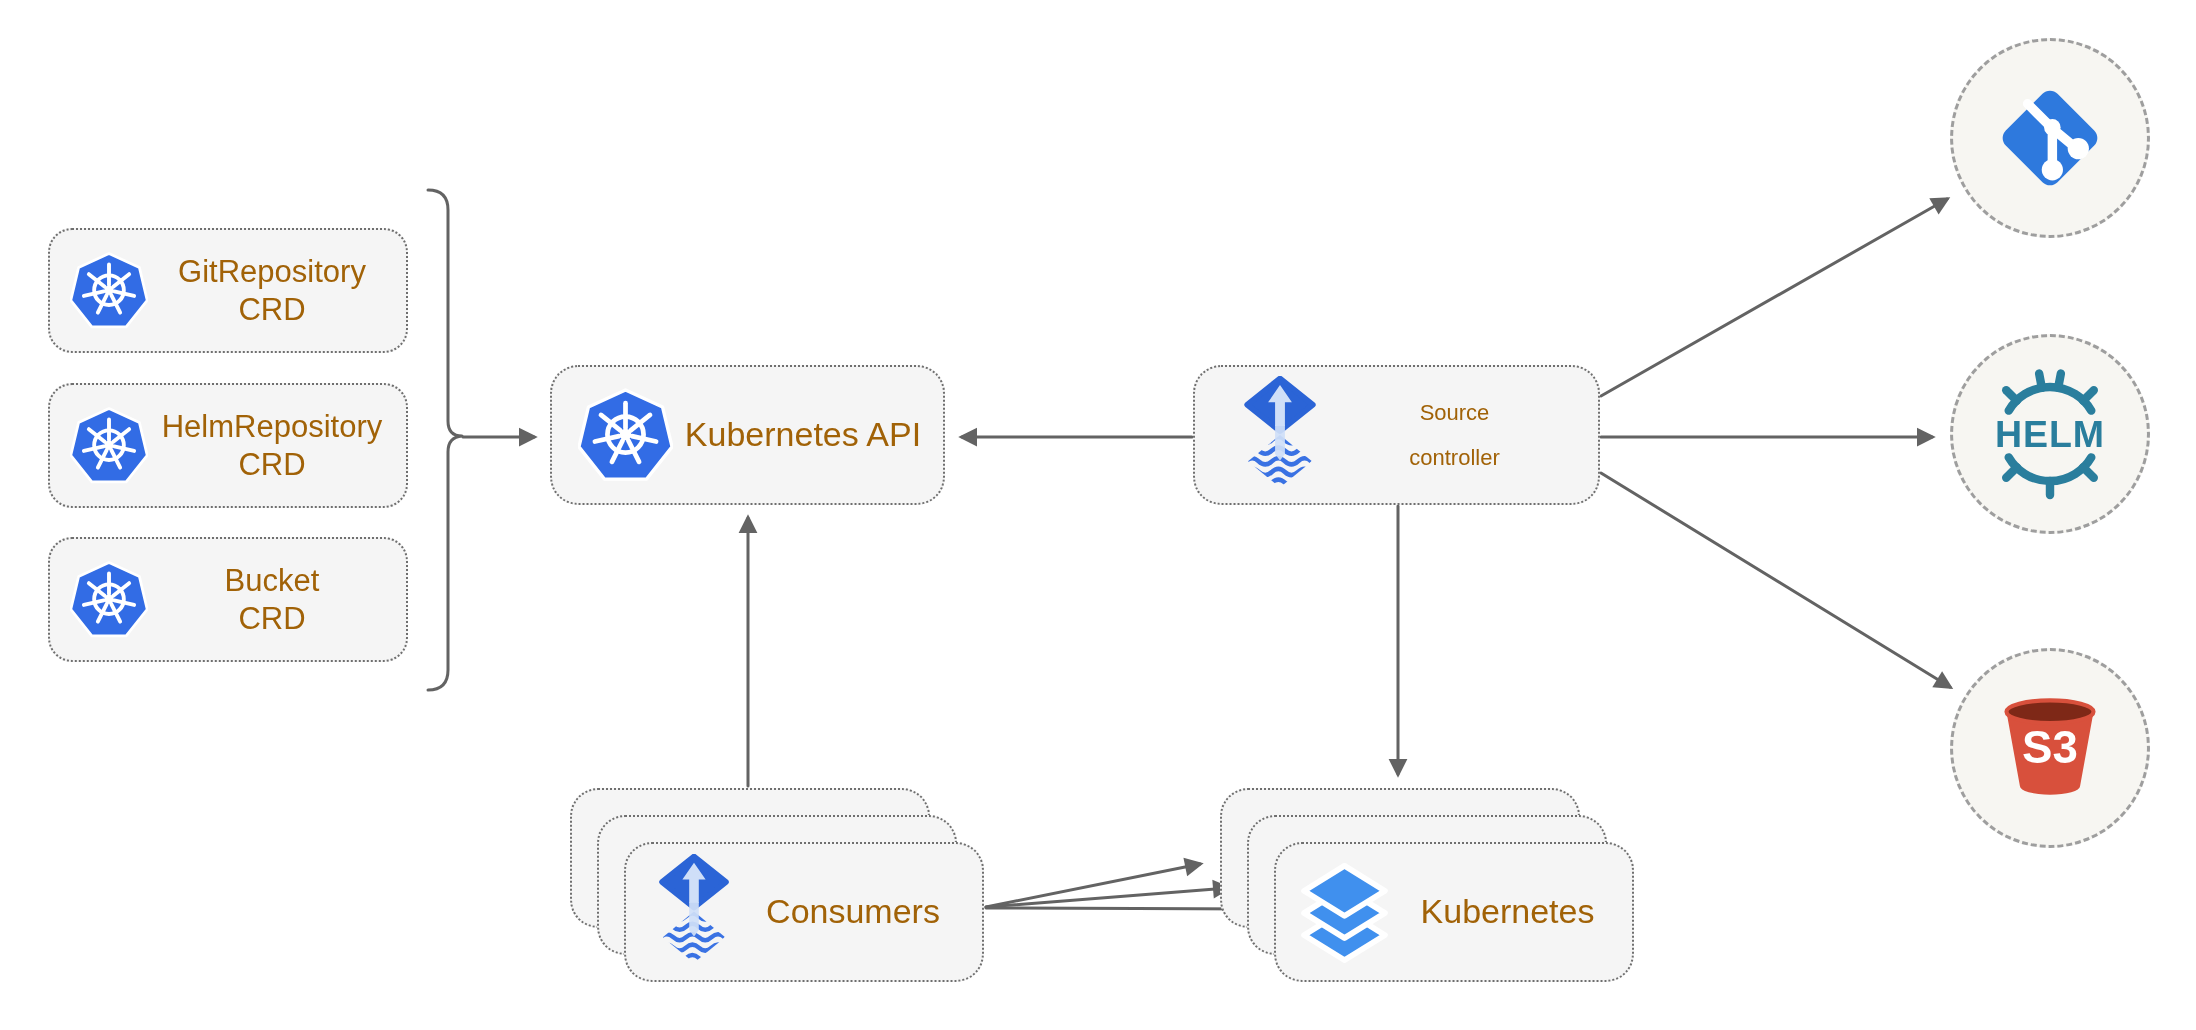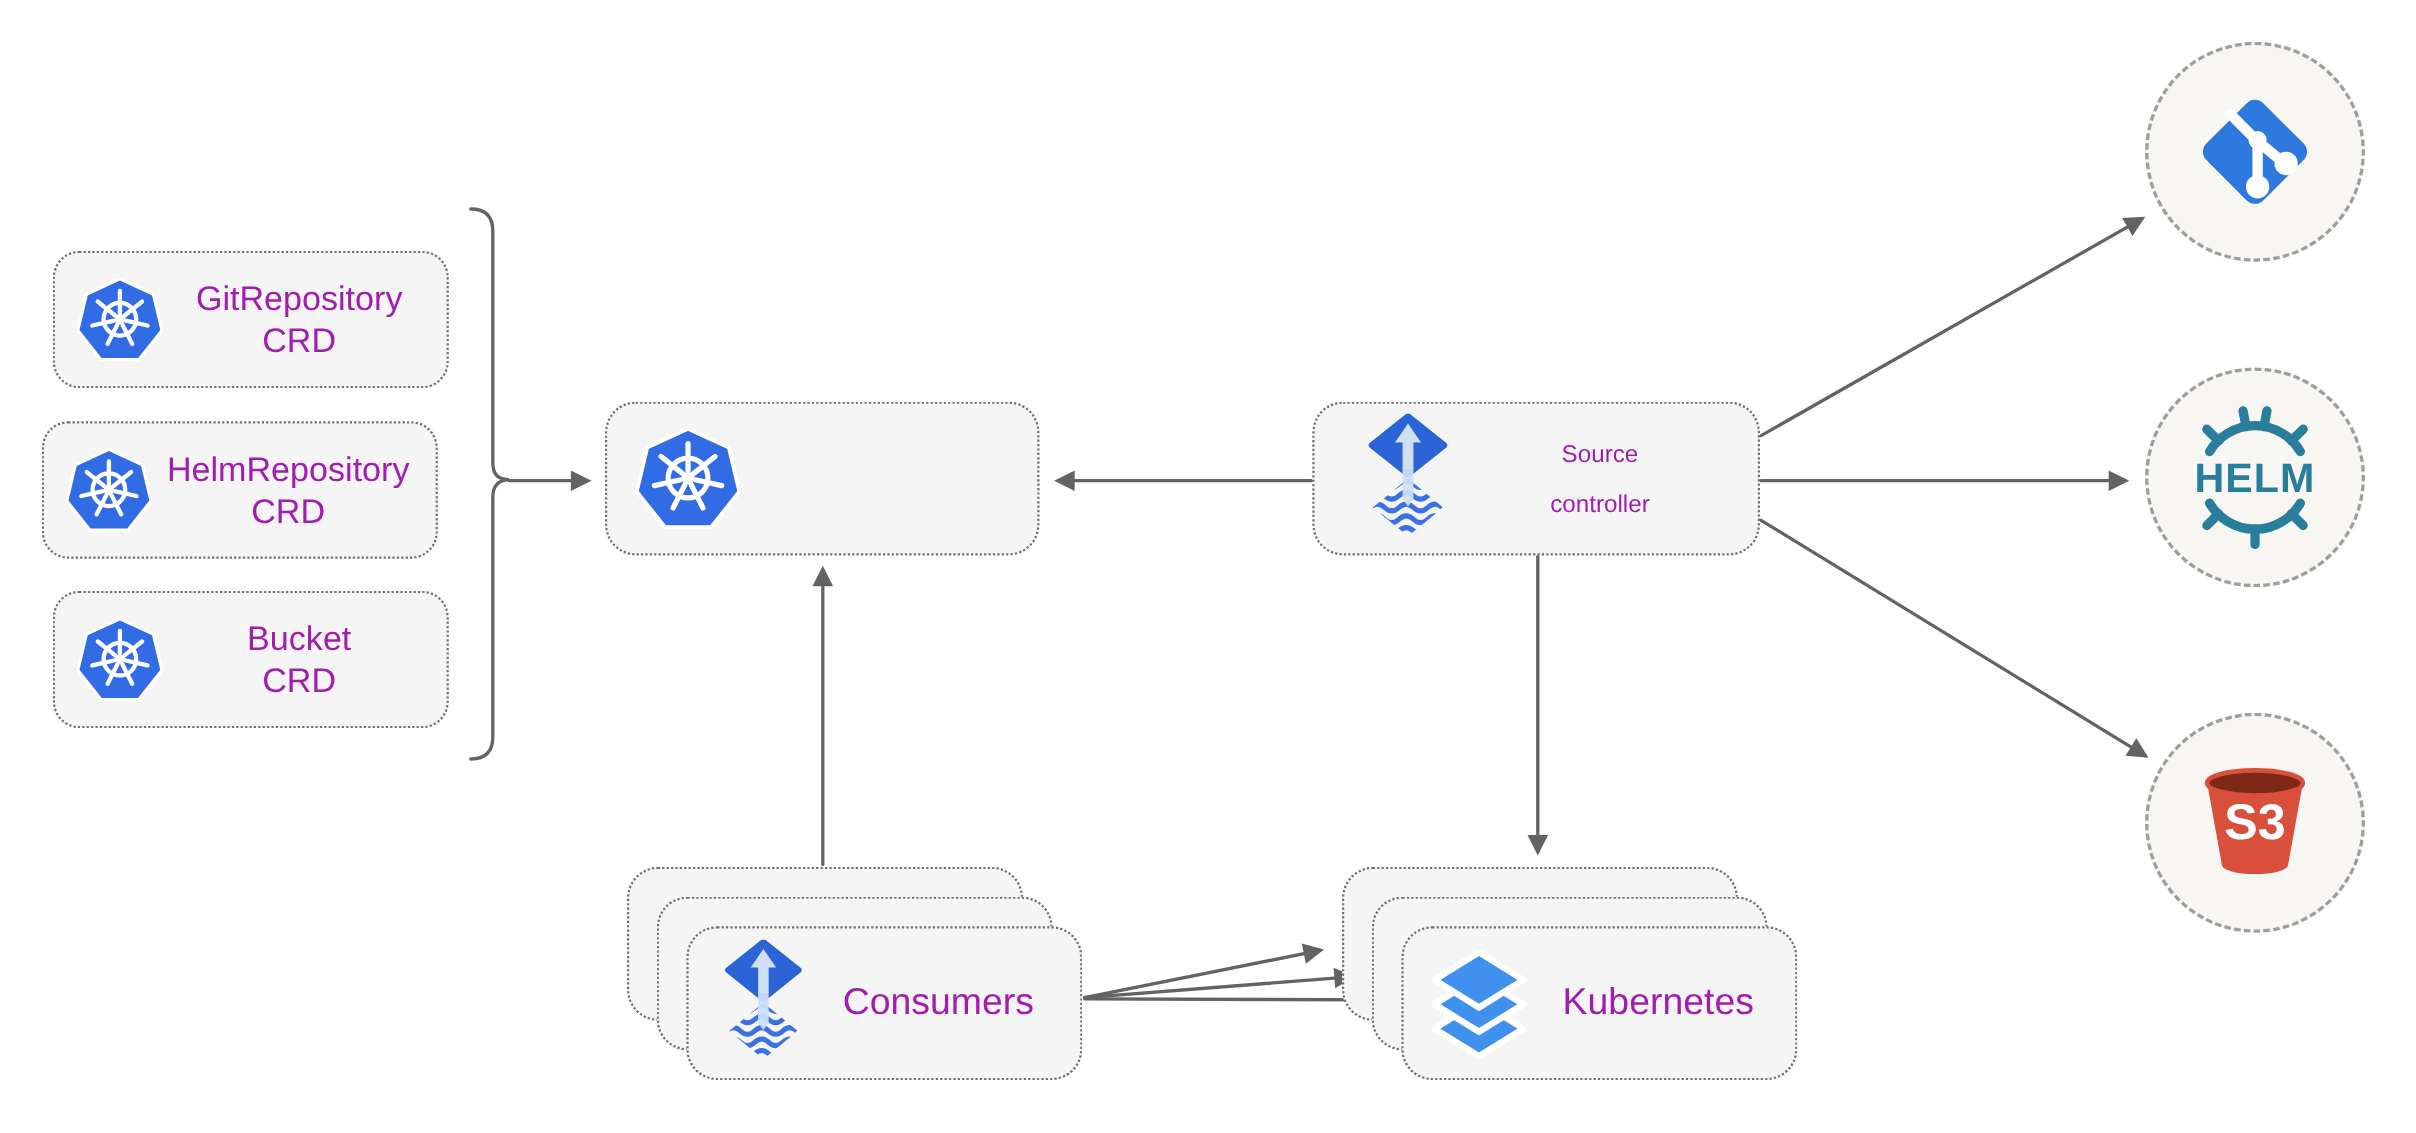--- a/index.html
+++ b/index.html
@@ -1,18 +1,18 @@
 <!DOCTYPE html>
 <html><head>
 <meta charset="utf-8">
 <style>
   html,body{margin:0;padding:0;background:#ffffff;}
   .canvas{
     position:relative;width:2196px;height:1030px;background:#ffffff;overflow:hidden;
-    font-family:"Liberation Sans",sans-serif;color:#a21caf;
+    font-family:"Liberation Sans",sans-serif;color:#a16207;
   }
   .connectors{position:absolute;left:0;top:0;width:2196px;height:1030px;}
   .node{
     position:absolute;background:#f5f5f5;border:2.5px dotted #6f6f6f;border-radius:24px;
     display:flex;align-items:center;box-sizing:border-box;
   }
   .node .ic{flex:0 0 auto;display:block;}
   .lbl{flex:1 1 auto;text-align:center;font-weight:400;line-height:1.22;padding-right:10px;}
   .lbl-sm{font-size:31px;line-height:38px;}
   .lbl-lg{font-size:34px;}
@@ -131,21 +131,21 @@
   <div class="node" style="left:48px;top:228px;width:360px;height:125px">
     <svg class="ic" width="78" height="78" style="margin-left:20px">
         <use href="#sym-k8s"></use>
       </svg>
     <div class="lbl lbl-sm">
       <div>GitRepository</div>
       <div>CRD</div>
     </div>
   </div>
 
-  <div class="node" style="left:38px;top:383px;width:360px;height:125px">
+  <div class="node" style="left:48px;top:383px;width:360px;height:125px">
     <svg class="ic" width="78" height="78" style="margin-left:20px">
         <use href="#sym-k8s"></use>
       </svg>
     <div class="lbl lbl-sm">
       <div>HelmRepository</div>
       <div>CRD</div>
     </div>
   </div>
 
   <div class="node" style="left:48px;top:537px;width:360px;height:125px">
@@ -155,20 +155,21 @@
     <div class="lbl lbl-sm">
       <div>Bucket</div>
       <div>CRD</div>
     </div>
   </div>
 
   <div class="node" style="left:550px;top:365px;width:395px;height:140px;border-radius:28px">
     <svg class="ic" width="95" height="95" style="margin-left:26px">
         <use href="#sym-k8s"></use>
       </svg>
+    <div class="lbl lbl-lg">Kubernetes API</div>
   </div>
 
   <div class="node" style="left:1193px;top:365px;width:407px;height:140px;border-radius:28px">
     <svg class="ic" width="82" height="119" style="margin-left:44px">
         <use href="#sym-flux"></use>
       </svg>
     <div class="lbl lbl-2l">
       <div>Source</div>
       <div>controller</div>
     </div>

